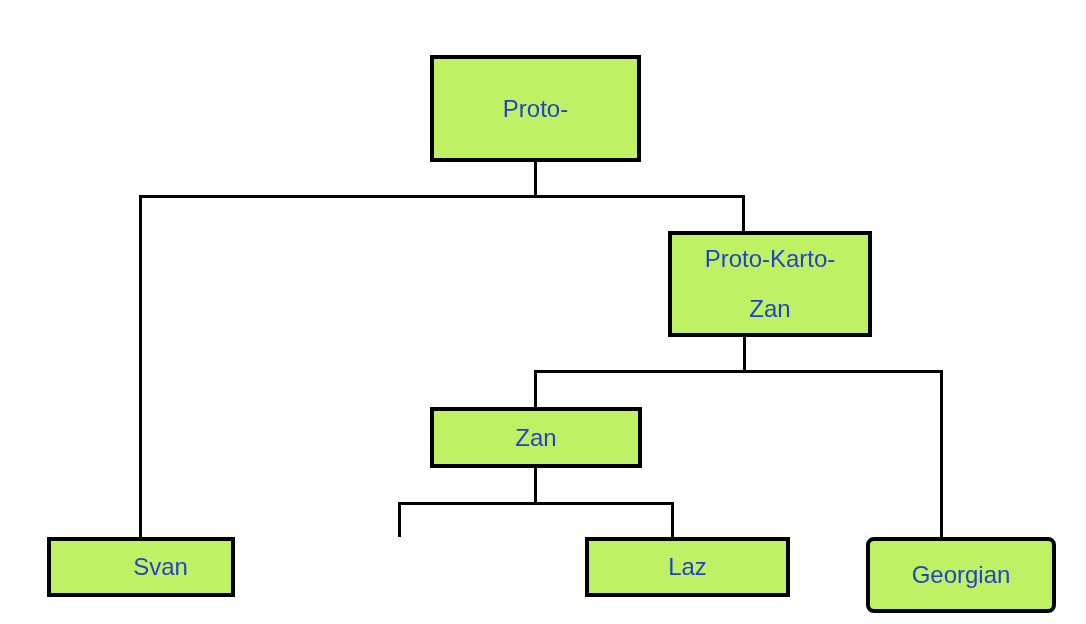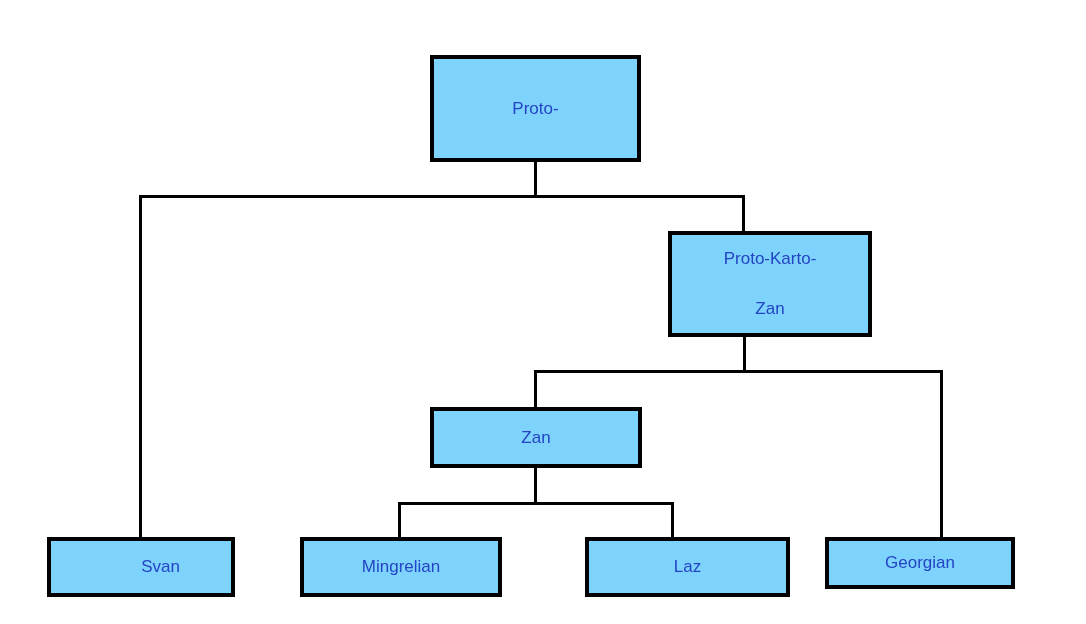--- a/index.html
+++ b/index.html
@@ -15,24 +15,24 @@
   }
   .canvas {
     position: relative;
     width: 1086px;
     height: 624px;
     background: var(--bg-color);
     overflow: hidden;
   }
   .node {
     position: absolute;
-    background: #7dd3fc;
+    background: #bef264;
     border: 4px solid var(--border-color);
     color: var(--text-color);
-    font-size: 17px;
+    font-size: 24px;
     display: flex;
     align-items: center;
     justify-content: center;
     text-align: center;
   }
   .node.two-line {
     flex-direction: column;
   }
   .node.two-line span {
     line-height: 50px;
@@ -73,25 +73,22 @@
   </div>
 
   <div class="node" style="left:430px; top:407px; width:212px; height:61px;">
     <span>Zan</span>
   </div>
 
   <div class="node" style="left:47px; top:537px; width:188px; height:60px;padding-left:39px;">
     <span>Svan</span>
   </div>
 
-  <div class="node" style="left:300px; top:537px; width:202px; height:60px;">
-    <span>Mingrelian</span>
-  </div>
 
   <div class="node" style="left:585px; top:537px; width:205px; height:60px;">
     <span>Laz</span>
   </div>
 
-  <div class="node" style="left:825px; top:537px; width:190px; height:52px;">
+  <div class="node" style="left:866px; top:537px; width:190px; height:76px;border-radius:8px;">
     <span>Georgian</span>
   </div>
 
 </div>
 
 </body></html>

